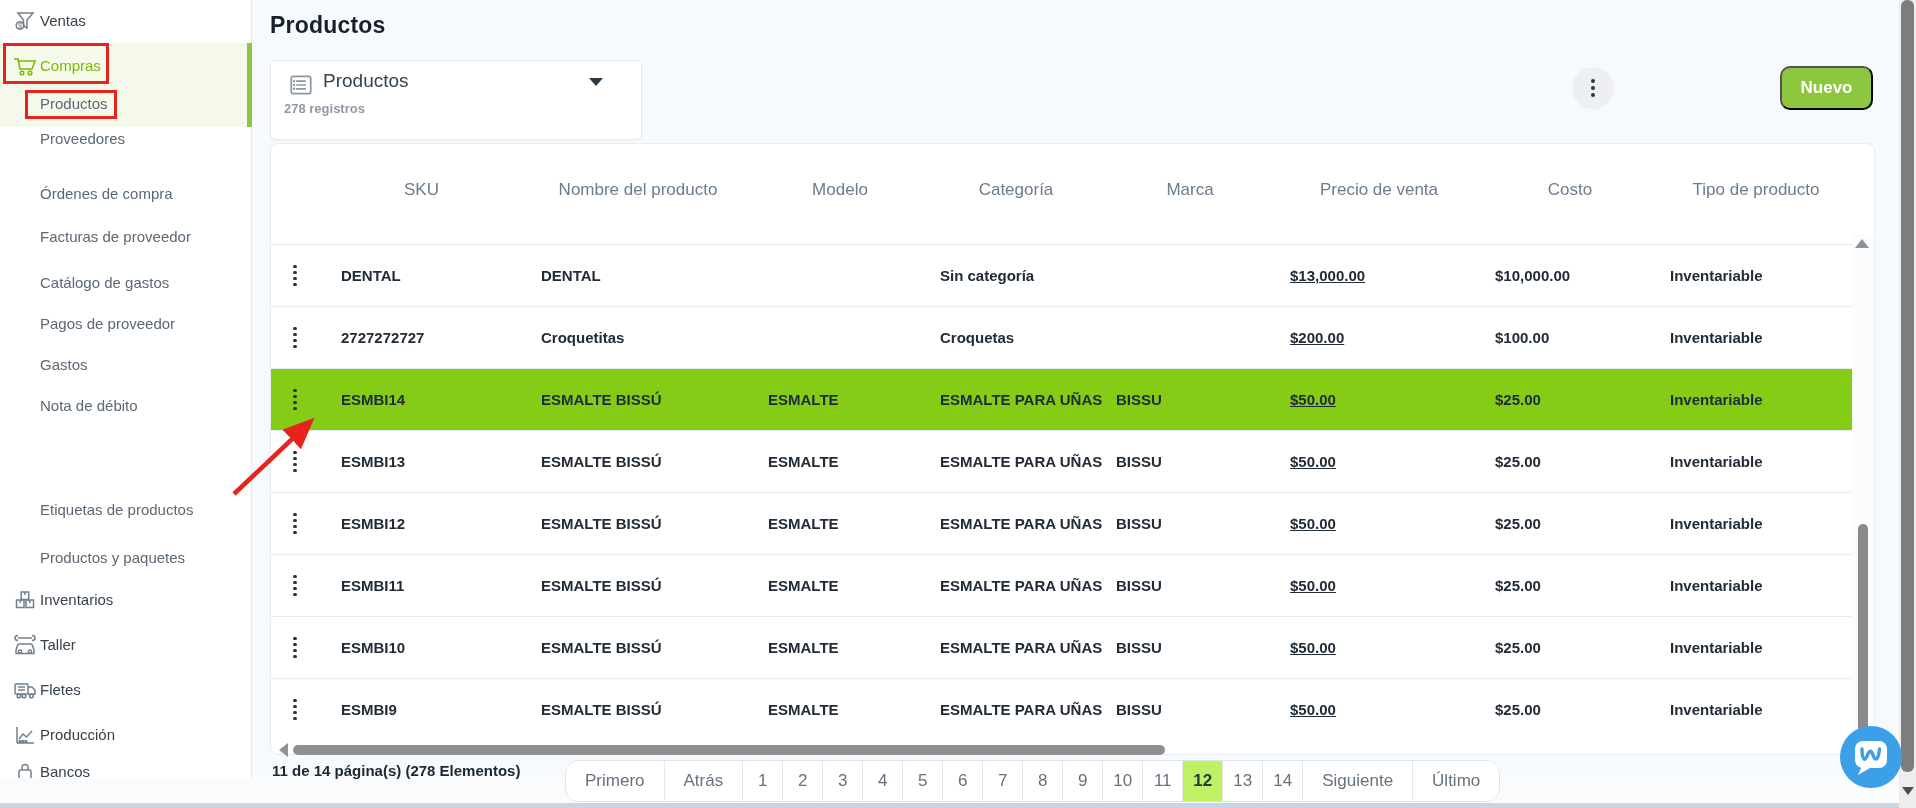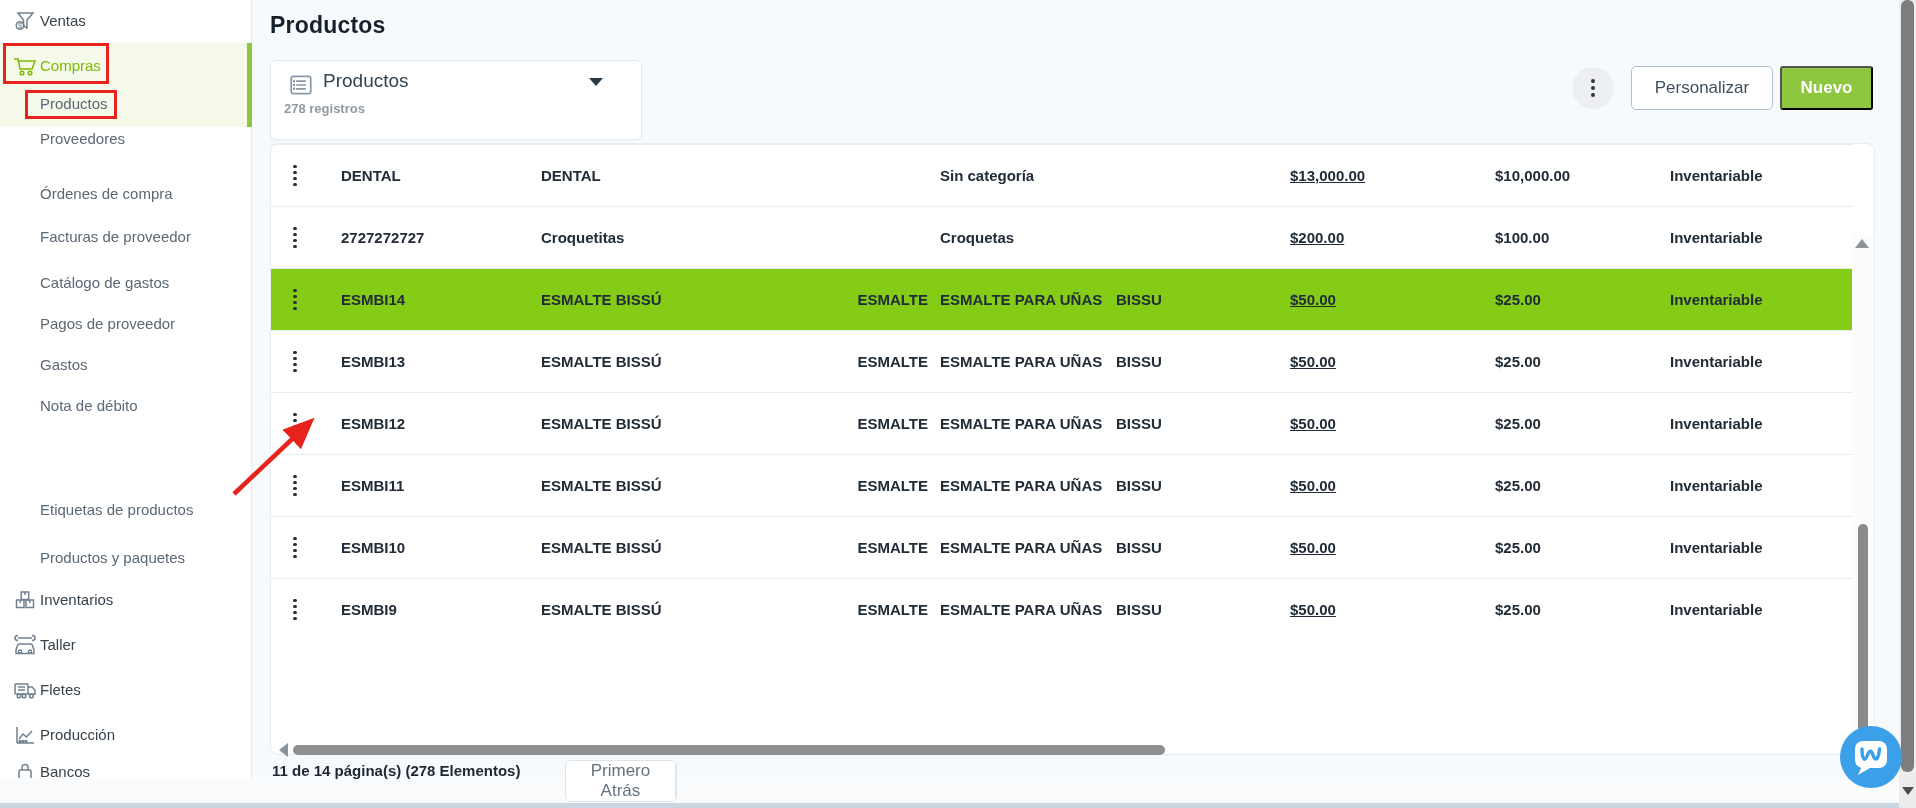--- a/index.html
+++ b/index.html
@@ -27,46 +27,46 @@
   .page-title { position:absolute; left:270px; top:12px; font-size:23px; font-weight:700; color:#17212b; letter-spacing:.2px; }
   .view-card { position:absolute; left:270px; top:60px; width:372px; height:80px; background:#fff; border:1px solid #e4eaf0; border-radius:6px; cursor:pointer; box-shadow:0 1px 2px rgba(40,60,80,.04); }
   .view-card .list-icon { position:absolute; left:17px; top:11px; }
   .view-card .vc-label { position:absolute; left:52px; top:9px; font-size:19px; font-weight:500; color:#33424f; }
   .view-card .vc-caret { position:absolute; left:318px; top:17px; width:0; height:0; border-left:7px solid transparent; border-right:7px solid transparent; border-top:8px solid #2b3945; }
   .view-card .vc-records { position:absolute; left:13px; top:40px; font-size:13px; color:#909aa5; font-weight:600; }
 
   .kebab-circle { position:absolute; left:1572px; top:67px; width:42px; height:42px; border-radius:50%; background:#edeff2; display:flex; flex-direction:column; align-items:center; justify-content:center; gap:3px; cursor:pointer; }
   .kebab-circle i { width:4px; height:4px; border-radius:50%; background:#2f3740; }
   .btn-personalize { position:absolute; left:1631px; top:66px; width:142px; height:44px; background:#fff; border:1px solid #b6c0ca; border-radius:5px; font-size:17px; color:#414e5b; display:flex; align-items:center; justify-content:center; cursor:pointer; }
-  .btn-new { position:absolute; left:1780px; top:66px; width:93px; height:44px; background:#8dc63f; border-radius:3px; font-size:17px; font-weight:700; color:#fff; display:flex; align-items:center; justify-content:center; cursor:pointer; }
+  .btn-new { position:absolute; left:1780px; top:66px; width:93px; height:44px; background:#8dc63f; border-radius:10px; font-size:17px; font-weight:700; color:#fff; display:flex; align-items:center; justify-content:center; cursor:pointer; }
 
   
   .table-card { position:absolute; left:270px; top:143px; width:1605px; height:612px; background:#fff; border:1px solid #e7edf2; border-radius:8px; }
   .grid-row { display:grid; grid-template-columns:48px 205px 228px 176px 176px 172px 206px 176px 196px; width:1583px; }
   .thead { height:100px; align-items:start; padding-top:36px; }
   .thead .hcell { text-align:center; font-size:17px; color:#6b7c8d; }
   .trow { height:62px; border-top:1px solid #e8edf2; align-items:center; cursor:pointer; }
   .trow .cell { font-size:15px; font-weight:700; color:#212c37; white-space:nowrap; overflow:hidden; }
   .trow.hl { background:#84cc16; }
-  .c-sku{padding-left:22px;} .c-nom{padding-left:17px;} .c-mod{padding-left:16px;text-align:right;}
+  .c-sku{padding-left:22px;} .c-nom{padding-left:17px;} .c-mod{padding-left:16px;}
   .c-cat{padding-left:12px;} .c-mar{padding-left:12px;} .c-pre{padding-left:14px;text-decoration:underline;}
   .c-cos{padding-left:13px;} .c-tip{padding-left:12px;}
   .row-kebab { display:flex; flex-direction:column; align-items:center; justify-content:center; gap:2.5px; height:100%; cursor:pointer; }
   .row-kebab i { width:3.5px; height:3.5px; border-radius:50%; background:#28313a; }
 
   
   .vtrack { position:absolute; right:0; top:90px; bottom:1px; width:22px; background:#fbfcfd; border-radius:0 0 8px 0; }
   .v-up { position:absolute; right:5px; top:95px; width:0; height:0; border-left:7px solid transparent; border-right:7px solid transparent; border-bottom:9px solid #8b9299; cursor:pointer; }
   .v-thumb { position:absolute; right:6px; top:380px; width:10px; height:208px; background:#8a8a8a; border-radius:5px; cursor:pointer; }
   .h-left { position:absolute; left:8px; top:599px; width:0; height:0; border-top:7px solid transparent; border-bottom:7px solid transparent; border-right:9px solid #8b9299; cursor:pointer; }
   .h-thumb { position:absolute; left:22px; top:601px; width:872px; height:10px; background:#8f8f8f; border-radius:5px; cursor:pointer; }
 
   
   .page-info { position:absolute; left:272px; top:762px; font-size:15px; font-weight:700; color:#1c2732; z-index:5; }
-  .pagination { position:absolute; left:565px; top:760px; height:42px; display:flex; background:#fff; border:1px solid #dce3e9; border-radius:6px; overflow:hidden; z-index:5;flex-direction:column; }
+  .pagination { position:absolute; left:565px; top:760px; height:42px; display:flex; background:#fff; border:1px solid #dce3e9; border-radius:14px; overflow:hidden; z-index:5; }
   .pg-btn { min-width:40px; padding:0 6px; border-right:1px solid #e2e8ee; display:flex; align-items:center; justify-content:center; font-size:17px; color:#66727e; cursor:pointer; background:#fff; }
   .pg-btn.word { padding:0 19px; }
   .pg-btn:last-child { border-right:none; }
   .pg-btn.active { background:#bef264; color:#2c3742; font-weight:700; }
 
   
   .bottom-strip { position:absolute; left:0; top:778px; width:1916px; height:30px; background:#fafbfd; border-bottom:5px solid #c9d5e1; z-index:4; }
   .page-scrollbar { position:absolute; right:0; top:0; width:17px; height:808px; background:#ededed; z-index:8; }
   .ps-thumb { position:absolute; left:2px; top:0; width:13px; height:772px; background:#7d7d7d; border-radius:6px; cursor:pointer; }
   .ps-down { position:absolute; left:3px; top:787px; width:0; height:0; border-left:6px solid transparent; border-right:6px solid transparent; border-top:8px solid #4e4e4e; cursor:pointer; }
@@ -205,24 +205,34 @@
     <span class="vc-label">Productos</span>
     <span class="vc-caret"></span>
     <span class="vc-records">278 registros</span>
   </div>
 
   <div class="kebab-circle">
       <i></i>
       <i></i>
       <i></i>
     </div>
-  <button class="btn-personalize">Personalizar</button>
   <button class="btn-new">Nuevo</button>
 
   <section class="table-card">
+    <div class="grid-row thead">
+      <div class="hcell"></div>
+      <div class="hcell">SKU</div>
+      <div class="hcell">Nombre del producto</div>
+      <div class="hcell">Modelo</div>
+      <div class="hcell">Categoría</div>
+      <div class="hcell">Marca</div>
+      <div class="hcell">Precio de venta</div>
+      <div class="hcell">Costo</div>
+      <div class="hcell">Tipo de producto</div>
+    </div>
 
     <div class="grid-row trow">
       <div class="row-kebab">
           <i></i>
           <i></i>
           <i></i>
           <i></i>
         </div>
       <div class="cell c-sku">DENTAL</div>
       <div class="cell c-nom">DENTAL</div>

